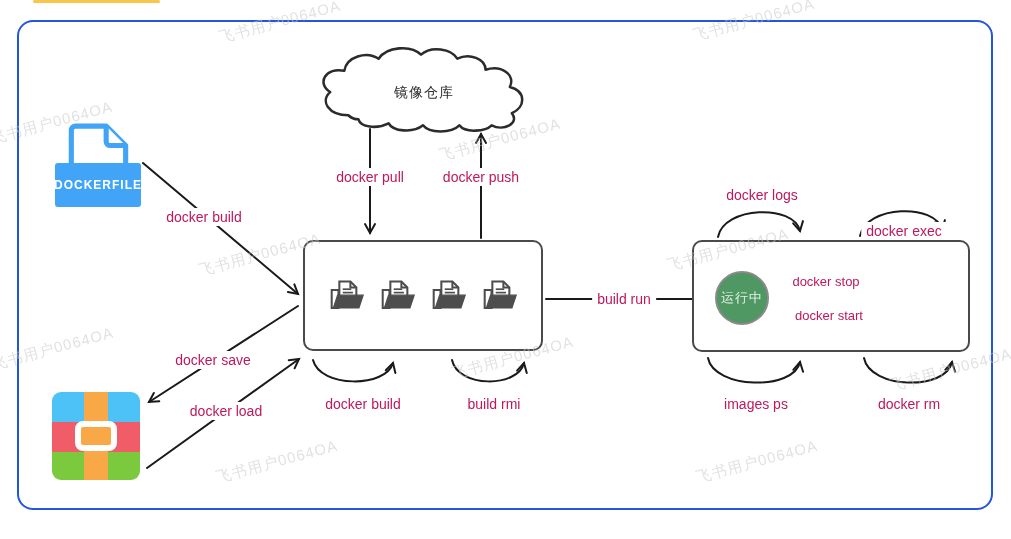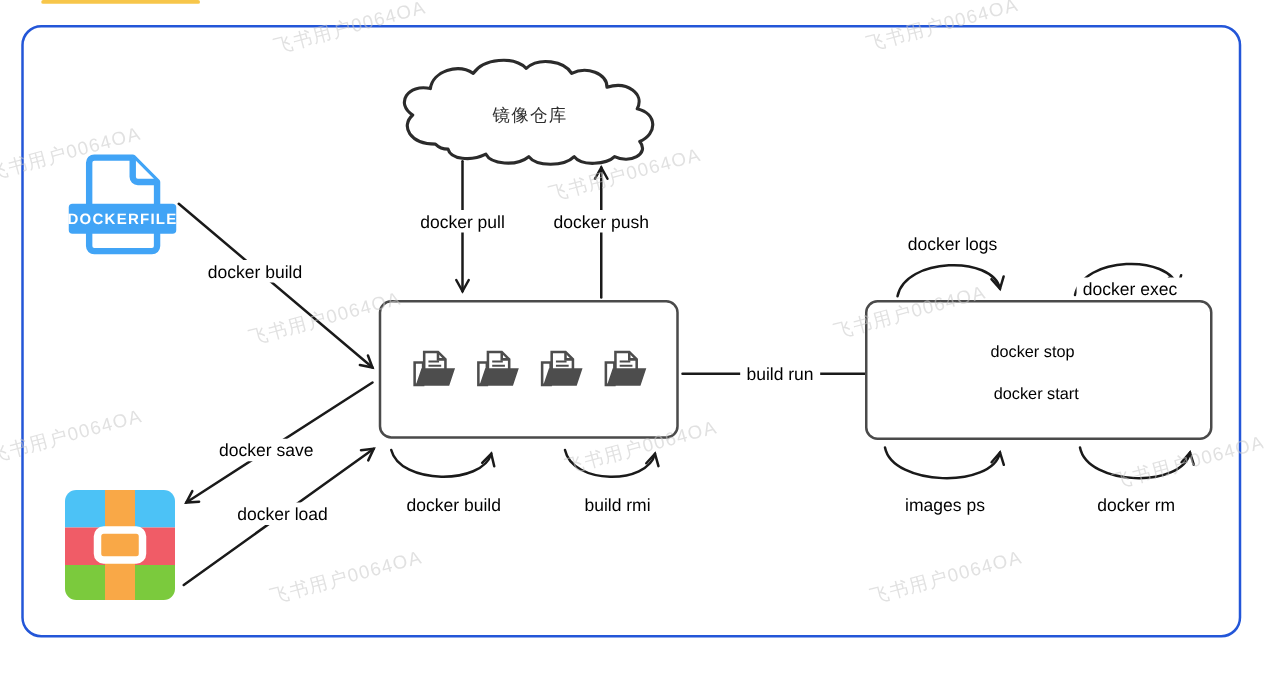--- a/index.html
+++ b/index.html
@@ -8,30 +8,30 @@
   .accent-bar{position:absolute;left:33px;top:0;width:127px;height:3px;background:#f7c64a;border-radius:2px;}
   .frame{position:absolute;left:17px;top:20px;width:972px;height:486px;border:2px solid #2356d8;border-radius:16px;background:#fff;}
   svg.overlay{position:absolute;left:0;top:0;z-index:2;}
   .box{position:absolute;background:#fff;border:2px solid #4a4a4a;border-radius:10px;z-index:2;}
   #images-box{left:303px;top:240px;width:236px;height:107px;display:flex;align-items:center;justify-content:center;gap:13px;}
   #state-box{left:692px;top:240px;width:274px;height:108px;}
   .state-circle{position:absolute;width:50px;height:50px;border-radius:50%;display:flex;align-items:center;justify-content:center;
                 font-size:13px;z-index:3;border:2px solid #8a8a8a;letter-spacing:1px;}
   #running-circle{left:715px;top:271px;background:#4f9763;color:#e4f1e4;}
   #stopped-circle{left:893px;top:270px;background:#cb5e5e;color:#f8e7e7;}
-  .label{position:absolute;transform:translate(-50%,-50%);background:#fff;padding:1px 5px;font-size:14px;color:#000000;
+  .label{position:absolute;transform:translate(-50%,-50%);background:#fff;padding:1px 5px;font-size:14px;color:#be185d;
          white-space:nowrap;z-index:3;}
   .label.sm{font-size:13px;padding:1px 4px;}
   .wm{position:absolute;transform:translate(-50%,-50%) rotate(-15deg);color:#c9c9c9;opacity:.55;font-size:15px;
       white-space:nowrap;z-index:6;pointer-events:none;letter-spacing:1px;}
   .cloud-wrap{position:absolute;left:312px;top:42px;z-index:2;}
   .cloud-label{position:absolute;left:424px;top:93px;transform:translate(-50%,-50%);font-size:14px;color:#2d2d2d;z-index:3;
                background:transparent;letter-spacing:1px;}
   .dockerfile-wrap{position:absolute;left:64px;top:123px;width:70px;height:82px;z-index:2;}
-  .dockerfile-banner{position:absolute;left:55px;top:163px;width:86px;height:24px;background:#41a4f6;border-radius:3px;z-index:3;
+  .dockerfile-banner{position:absolute;left:55px;top:163px;width:86px;height:44px;background:#41a4f6;border-radius:3px;z-index:3;
                      display:flex;align-items:center;justify-content:center;color:#fff;font-weight:bold;font-size:12px;letter-spacing:1px;}
   .archive{position:absolute;left:52px;top:392px;width:88px;height:88px;border-radius:9px;overflow:hidden;z-index:2;}
   .band{width:100%;}
   .band.b1{height:30px;background:#4cc2f6;}
   .band.b2{height:30px;background:#f05c67;}
   .band.b3{height:28px;background:#7bca3d;}
   .strap{position:absolute;left:32px;top:0;width:24px;height:88px;background:#f9a847;}
   .buckle{position:absolute;left:23px;top:29px;width:30px;height:18px;background:#f9a847;border:6px solid #fff;border-radius:8px;}
 </style>
 </head>
@@ -127,20 +127,21 @@
       <path d="M13 3 h13 l7 7 v17 h-20 z" fill="#fff" stroke="#4d4d4d" stroke-width="2.4"></path>
       <path d="M26 3 v7 h7" fill="none" stroke="#4d4d4d" stroke-width="2.4"></path>
       <line x1="17" y1="12" x2="27" y2="12" stroke="#4d4d4d" stroke-width="2"></line>
       <line x1="17" y1="16" x2="29" y2="16" stroke="#4d4d4d" stroke-width="2"></line>
       <path d="M4 13 h8 v21 h-8 z" fill="#fff" stroke="#4d4d4d" stroke-width="2.4"></path>
       <path d="M6 34 L11 19 L41 19 L36 34 Z" fill="#4d4d4d" stroke="#4d4d4d" stroke-width="1.5"></path>
     </svg>
   </div>
 
   <div class="box" id="state-box"></div>
+  <div class="state-circle" id="running-circle">运行中</div>
 
   <div class="label" style="left:204px;top:217px;">docker build</div>
   <div class="label" style="left:370px;top:177px;">docker pull</div>
   <div class="label" style="left:481px;top:177px;">docker push</div>
   <div class="label" style="left:213px;top:360px;">docker save</div>
   <div class="label" style="left:226px;top:411px;">docker load</div>
   <div class="label" style="left:363px;top:404px;">docker build</div>
   <div class="label" style="left:494px;top:404px;">build rmi</div>
   <div class="label" style="left:624px;top:299px;">build run</div>
   <div class="label" style="left:762px;top:195px;">docker logs</div>

